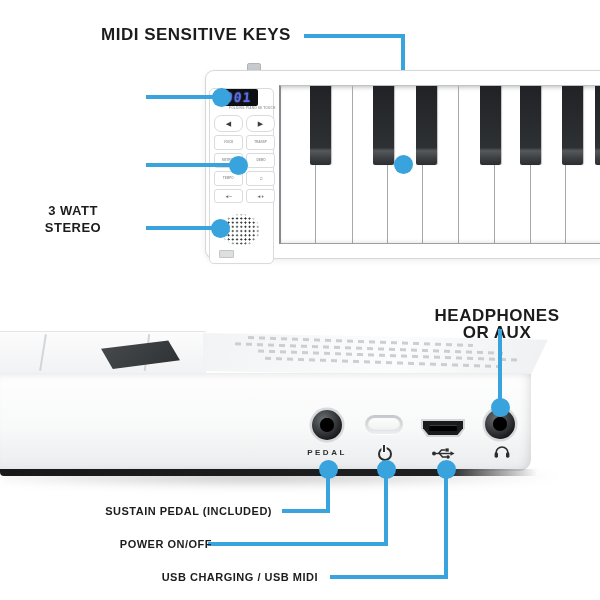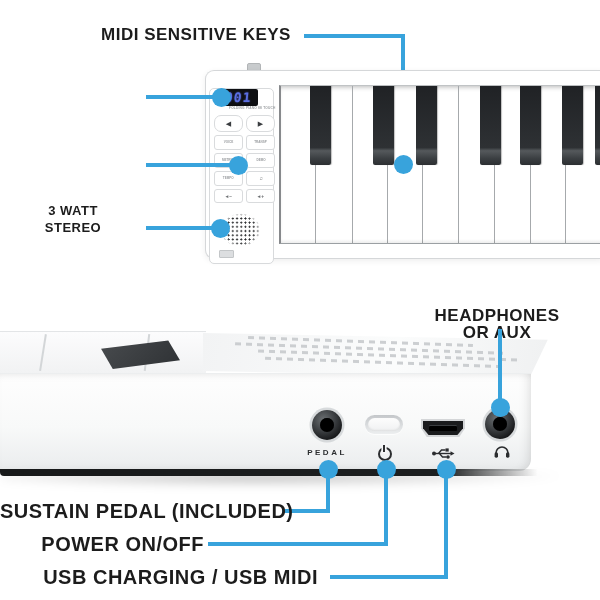--- a/index.html
+++ b/index.html
@@ -1,19 +1,19 @@
 <!DOCTYPE html>
 <html><head>
 <meta charset="utf-8">
 <style>
   html,body{margin:0;padding:0;background:#fff;}
   #canvas{position:relative;width:600px;height:600px;background:#ffffff;overflow:hidden;
           font-family:"Liberation Sans", sans-serif;}
   
-  .callout{position:absolute;color:#1c1c1c;font-weight:700;font-size:20px;line-height:17px;
+  .callout{position:absolute;color:#1c1c1c;font-weight:700;font-size:11px;line-height:17px;
            letter-spacing:.5px;white-space:nowrap;}
   .callout.right{text-align:right;}
   .callout.center{text-align:center;}
   .cline{position:absolute;background:#38a3dc;}
   .cdot{position:absolute;width:19px;height:19px;border-radius:50%;background:#38a3dc;}
   
   .body-top{position:absolute;left:205px;top:70px;width:397px;height:187px;background:#fff;
             border:1px solid #d5d7d9;border-right:none;border-radius:9px 0 0 9px;
             box-shadow:0 2px 6px rgba(0,0,0,.07);}
   .hinge-tab{position:absolute;left:247px;top:63px;width:12px;height:9px;background:#c8cbcd;
@@ -242,20 +242,20 @@
   <div class="cdot" style="left:491px;top:398px;"></div>
 
   <div class="cline" style="left:326px;top:469px;width:4px;height:44px;"></div>
   <div class="cline" style="left:282px;top:509px;width:48px;height:4px;"></div>
   <div class="cdot" style="left:319px;top:460px;"></div>
   <div class="callout right" style="left:0;top:503px;width:272px;">SUSTAIN PEDAL (INCLUDED)</div>
 
   <div class="cline" style="left:384px;top:469px;width:4px;height:77px;"></div>
   <div class="cline" style="left:208px;top:542px;width:180px;height:4px;"></div>
   <div class="cdot" style="left:377px;top:460px;"></div>
-  <div class="callout right" style="left:8px;top:536px;width:196px;">POWER ON/OFF</div>
+  <div class="callout right" style="left:16px;top:536px;width:196px;">POWER ON/OFF</div>
 
   <div class="cline" style="left:444px;top:469px;width:4px;height:110px;"></div>
   <div class="cline" style="left:330px;top:575px;width:118px;height:4px;"></div>
   <div class="cdot" style="left:437px;top:460px;"></div>
   <div class="callout right" style="left:0;top:569px;width:318px;">USB CHARGING / USB MIDI</div>
 
 </div>
 
 </body></html>

